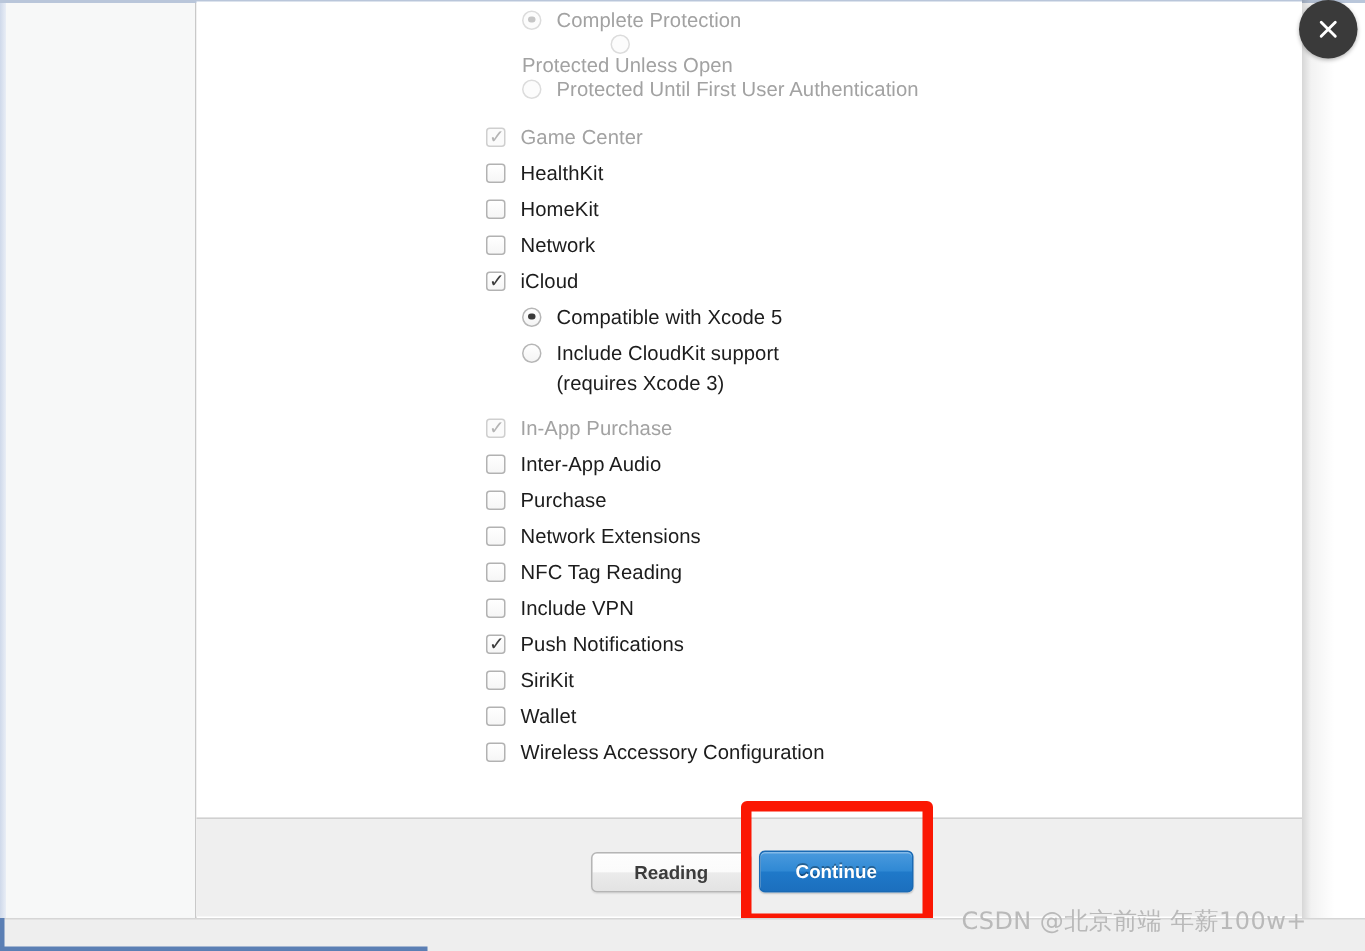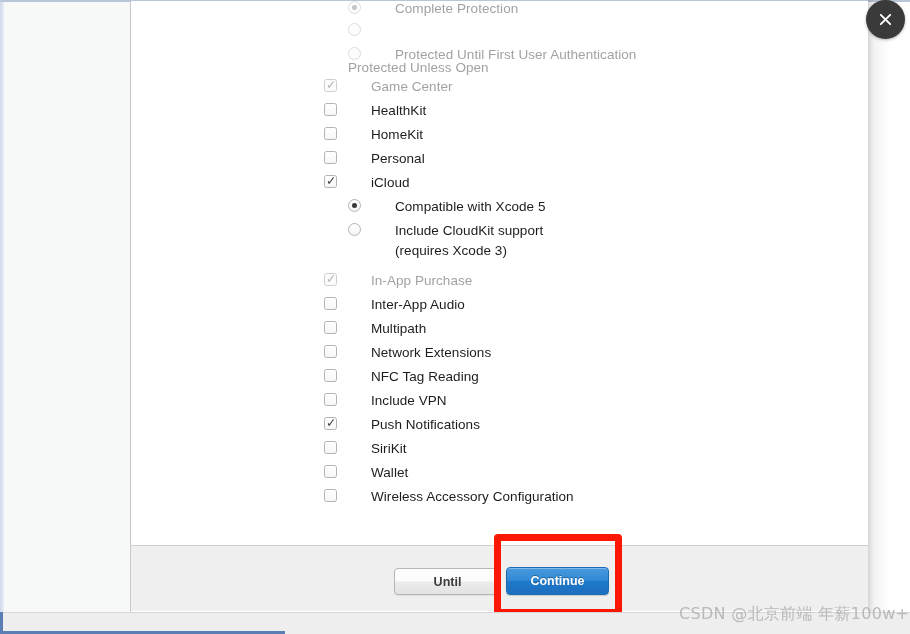--- a/index.html
+++ b/index.html
@@ -101,23 +101,22 @@
     top: 0;
     width: 737px;
     height: 544px;
     overflow: hidden;
   }
   .cap-row {
     position: absolute;
     left: 193px;
     height: 24px;
     display: flex;
-    align-items: flex-start;
+    align-items: center;
     white-space: nowrap;
-    gap: 24px;
   }
   .cap-row.indent { left: 217px; }
 
   .cap-label {
     font-size: 13.5px;
     color: #1c1c1c;
     letter-spacing: 0.05px;
   }
   .cap-label.dim { color: #a2a2a2; }
 
@@ -246,21 +245,20 @@
   
   .watermark {
     position: absolute;
     left: 641px;
     top: 604px;
     font-size: 16px;
     color: #b9b9b9;
     white-space: nowrap;
     font-family: "DejaVu Sans", sans-serif;
     letter-spacing: 0.3px;
-    margin-left: 38px;
   }
 </style>
 </head>
 <body>
 
 <div class="page-backdrop"></div>
 <div class="left-rail"></div>
 <div class="left-rail-edge"></div>
 <div class="top-hairline"></div>
 
@@ -292,21 +290,21 @@
       <div class="cap-row" style="top: 102px;">
         <span class="ckbox"></span>
         <span class="cap-label">HealthKit</span>
       </div>
       <div class="cap-row" style="top: 126px;">
         <span class="ckbox"></span>
         <span class="cap-label">HomeKit</span>
       </div>
       <div class="cap-row" style="top: 150px;">
         <span class="ckbox"></span>
-        <span class="cap-label">Personal</span>
+        <span class="cap-label">Network</span>
       </div>
       <div class="cap-row" style="top: 174px;">
         <span class="ckbox">
           <span class="tick">✓</span>
         </span>
         <span class="cap-label">iCloud</span>
       </div>
       <div class="cap-row indent" style="top: 198px;">
         <span class="radio">
           <span class="dot"></span>
@@ -326,21 +324,21 @@
           <span class="tick">✓</span>
         </span>
         <span class="cap-label dim">In-App Purchase</span>
       </div>
       <div class="cap-row" style="top: 296px;">
         <span class="ckbox"></span>
         <span class="cap-label">Inter-App Audio</span>
       </div>
       <div class="cap-row" style="top: 320px;">
         <span class="ckbox"></span>
-        <span class="cap-label">Multipath</span>
+        <span class="cap-label">Purchase</span>
       </div>
       <div class="cap-row" style="top: 344px;">
         <span class="ckbox"></span>
         <span class="cap-label">Network Extensions</span>
       </div>
       <div class="cap-row" style="top: 368px;">
         <span class="ckbox"></span>
         <span class="cap-label">NFC Tag Reading</span>
       </div>
       <div class="cap-row" style="top: 392px;">
@@ -361,21 +359,21 @@
         <span class="ckbox"></span>
         <span class="cap-label">Wallet</span>
       </div>
       <div class="cap-row" style="top: 488px;">
         <span class="ckbox"></span>
         <span class="cap-label">Wireless Accessory Configuration</span>
       </div>
     </div>
 
   <div class="sheet-footer">
-    <div class="btn btn-cancel">Until</div>
+    <div class="btn btn-cancel">Reading</div>
     <div class="btn btn-continue">Continue</div>
   </div>
 </div>
 
 <div class="sheet-shadow"></div>
 
 <div class="annot-rect"></div>
 
 <div class="close-btn">
   <span>

